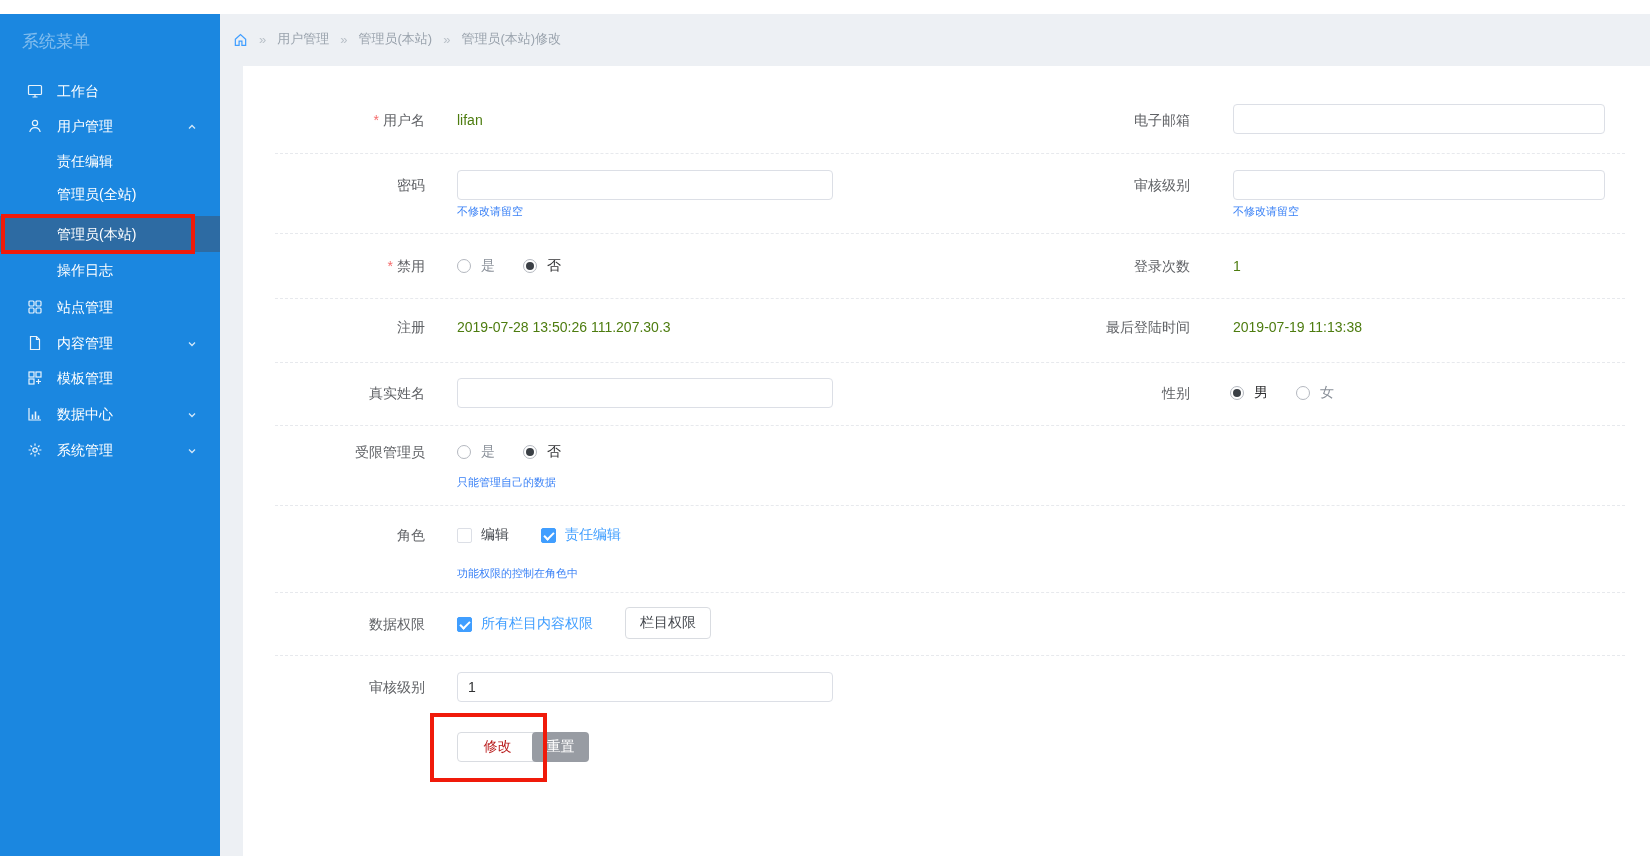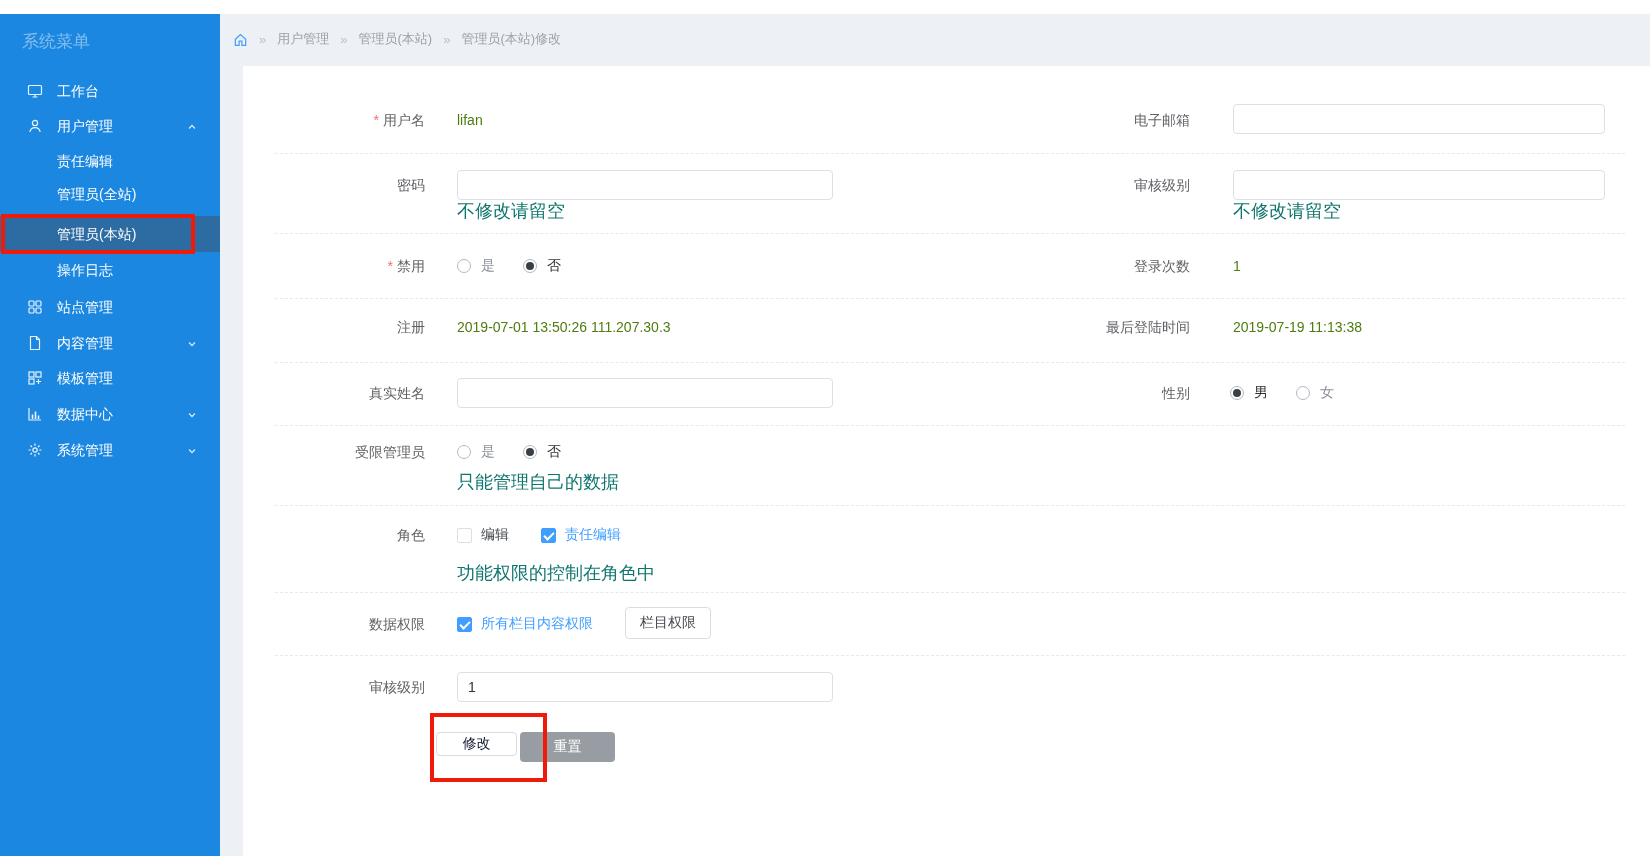--- a/index.html
+++ b/index.html
@@ -32,21 +32,21 @@
   .breadcrumb{position:absolute;left:233px;top:30px;display:flex;align-items:center;gap:11px;font-size:13px;color:#9aa3ad;z-index:3;}
   .crumb-sep{color:#b9c0c8;font-size:13px;}
   .crumb{cursor:pointer;white-space:nowrap;}
 
   
   .flabel{position:absolute;width:180px;text-align:right;font-size:14px;color:#606266;line-height:20px;white-space:nowrap;z-index:4;}
   .req{color:#f56c6c;margin-right:4px;}
   .fvalue{position:absolute;font-size:14px;color:#4d7c0f;line-height:20px;white-space:nowrap;z-index:4;}
   .finput{position:absolute;height:30px;border:1px solid #dcdfe6;border-radius:4px;background:#fff;
           box-sizing:border-box;padding:0 10px;font-size:14px;color:#303133;outline:none;z-index:4;}
-  .fhint{position:absolute;font-size:18px;color:#0f766e;line-height:16px;white-space:nowrap;z-index:4;}
+  .fhint{position:absolute;font-size:11px;color:#3b82f6;line-height:16px;white-space:nowrap;z-index:4;}
   .divider{position:absolute;left:275px;right:25px;height:0;border-top:1px dashed #e7e9ed;z-index:3;}
 
   
   .opt-group{position:absolute;display:flex;align-items:center;height:20px;z-index:4;}
   .radio{display:flex;align-items:center;margin-right:28px;cursor:pointer;}
   .rdot{width:14px;height:14px;border:1px solid #b4b8bf;border-radius:50%;background:#fff;margin-right:10px;position:relative;box-sizing:border-box;}
   .radio.checked .rdot::after{content:"";position:absolute;left:2px;top:2px;right:2px;bottom:2px;background:#3a3f45;border-radius:50%;}
   .radio .opt-label{font-size:14px;color:#8a9099;}
   .radio.checked .opt-label{color:#303133;}
 
@@ -237,21 +237,21 @@
       <span class="opt-label">否</span>
     </span>
   </div>
 
   <div class="flabel" style="left:1010px;top:256px">登录次数</div>
   <div class="fvalue" style="left:1233px;top:256px">1</div>
 
   <div class="divider" style="top:298px"></div>
 
   <div class="flabel" style="left:245px;top:317px">注册</div>
-  <div class="fvalue" style="left:457px;top:317px">2019-07-01 13:50:26 111.207.30.3</div>
+  <div class="fvalue" style="left:457px;top:317px">2019-07-28 13:50:26 111.207.30.3</div>
 
   <div class="flabel" style="left:1010px;top:317px">最后登陆时间</div>
   <div class="fvalue" style="left:1233px;top:317px">2019-07-19 11:13:38</div>
 
   <div class="divider" style="top:362px"></div>
 
   <div class="flabel" style="left:245px;top:383px">真实姓名</div>
   <input class="finput" style="left: 457px; top: 378px; width: 376px;" type="text" value="">
 
   <div class="flabel" style="left:1010px;top:383px">性别</div>
@@ -305,19 +305,19 @@
       <span class="opt-label">所有栏目内容权限</span>
     </span>
   </div>
   <button class="btn-outline" style="left:625px;top:607px;width:86px;height:32px;color:#43474d">栏目权限</button>
 
   <div class="divider" style="top:655px"></div>
 
   <div class="flabel" style="left:245px;top:677px">审核级别</div>
   <input class="finput" style="left: 457px; top: 672px; width: 376px;" type="text" value="1">
 
-  <button class="btn-outline" style="left:436px;top:732px;width:81px;height:24px;color:#0f172a">修改</button>
-  <button class="btn-gray" style="left:520px;top:732px;width:95px;height:30px">重置</button>
+  <button class="btn-outline" style="left:457px;top:732px;width:81px;height:30px;color:#b91c1c">修改</button>
+  <button class="btn-gray" style="left:532px;top:732px;width:57px;height:30px">重置</button>
 
   <div class="anno" style="left:1px;top:214px;width:194px;height:40px"></div>
   <div class="anno" style="left:430px;top:713px;width:117px;height:69px"></div>
 
 </div>
 
 </body></html>

